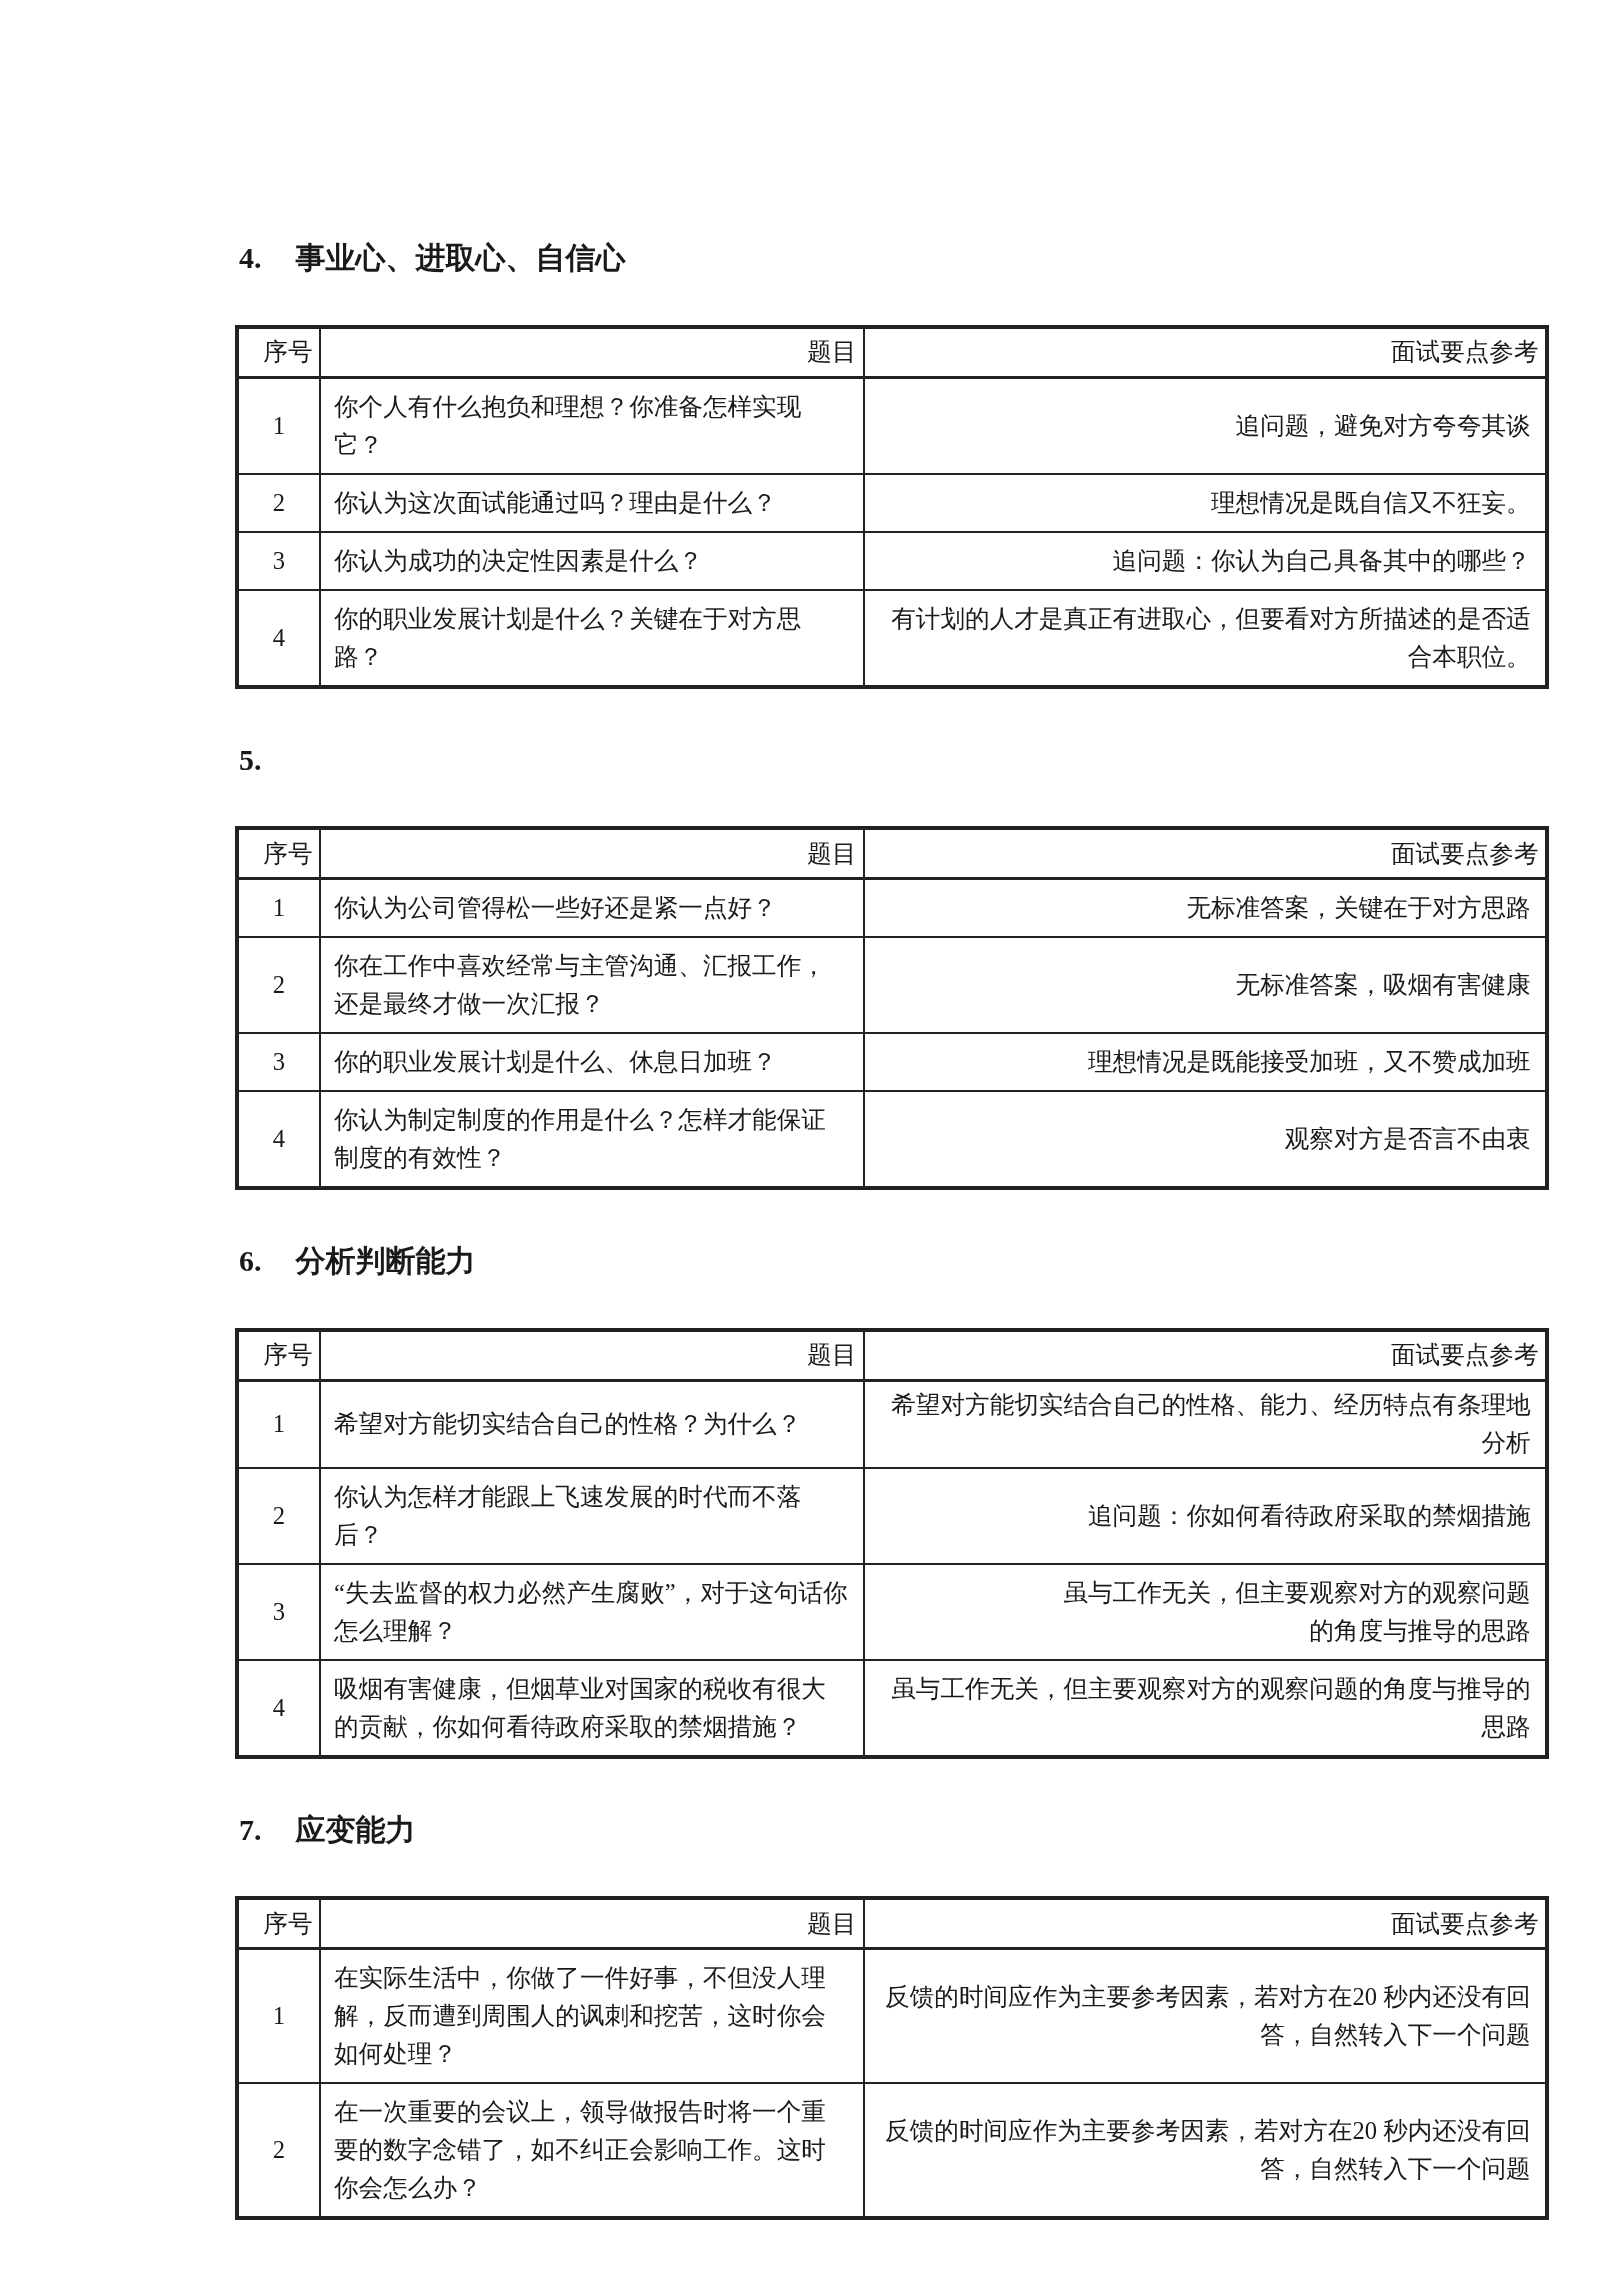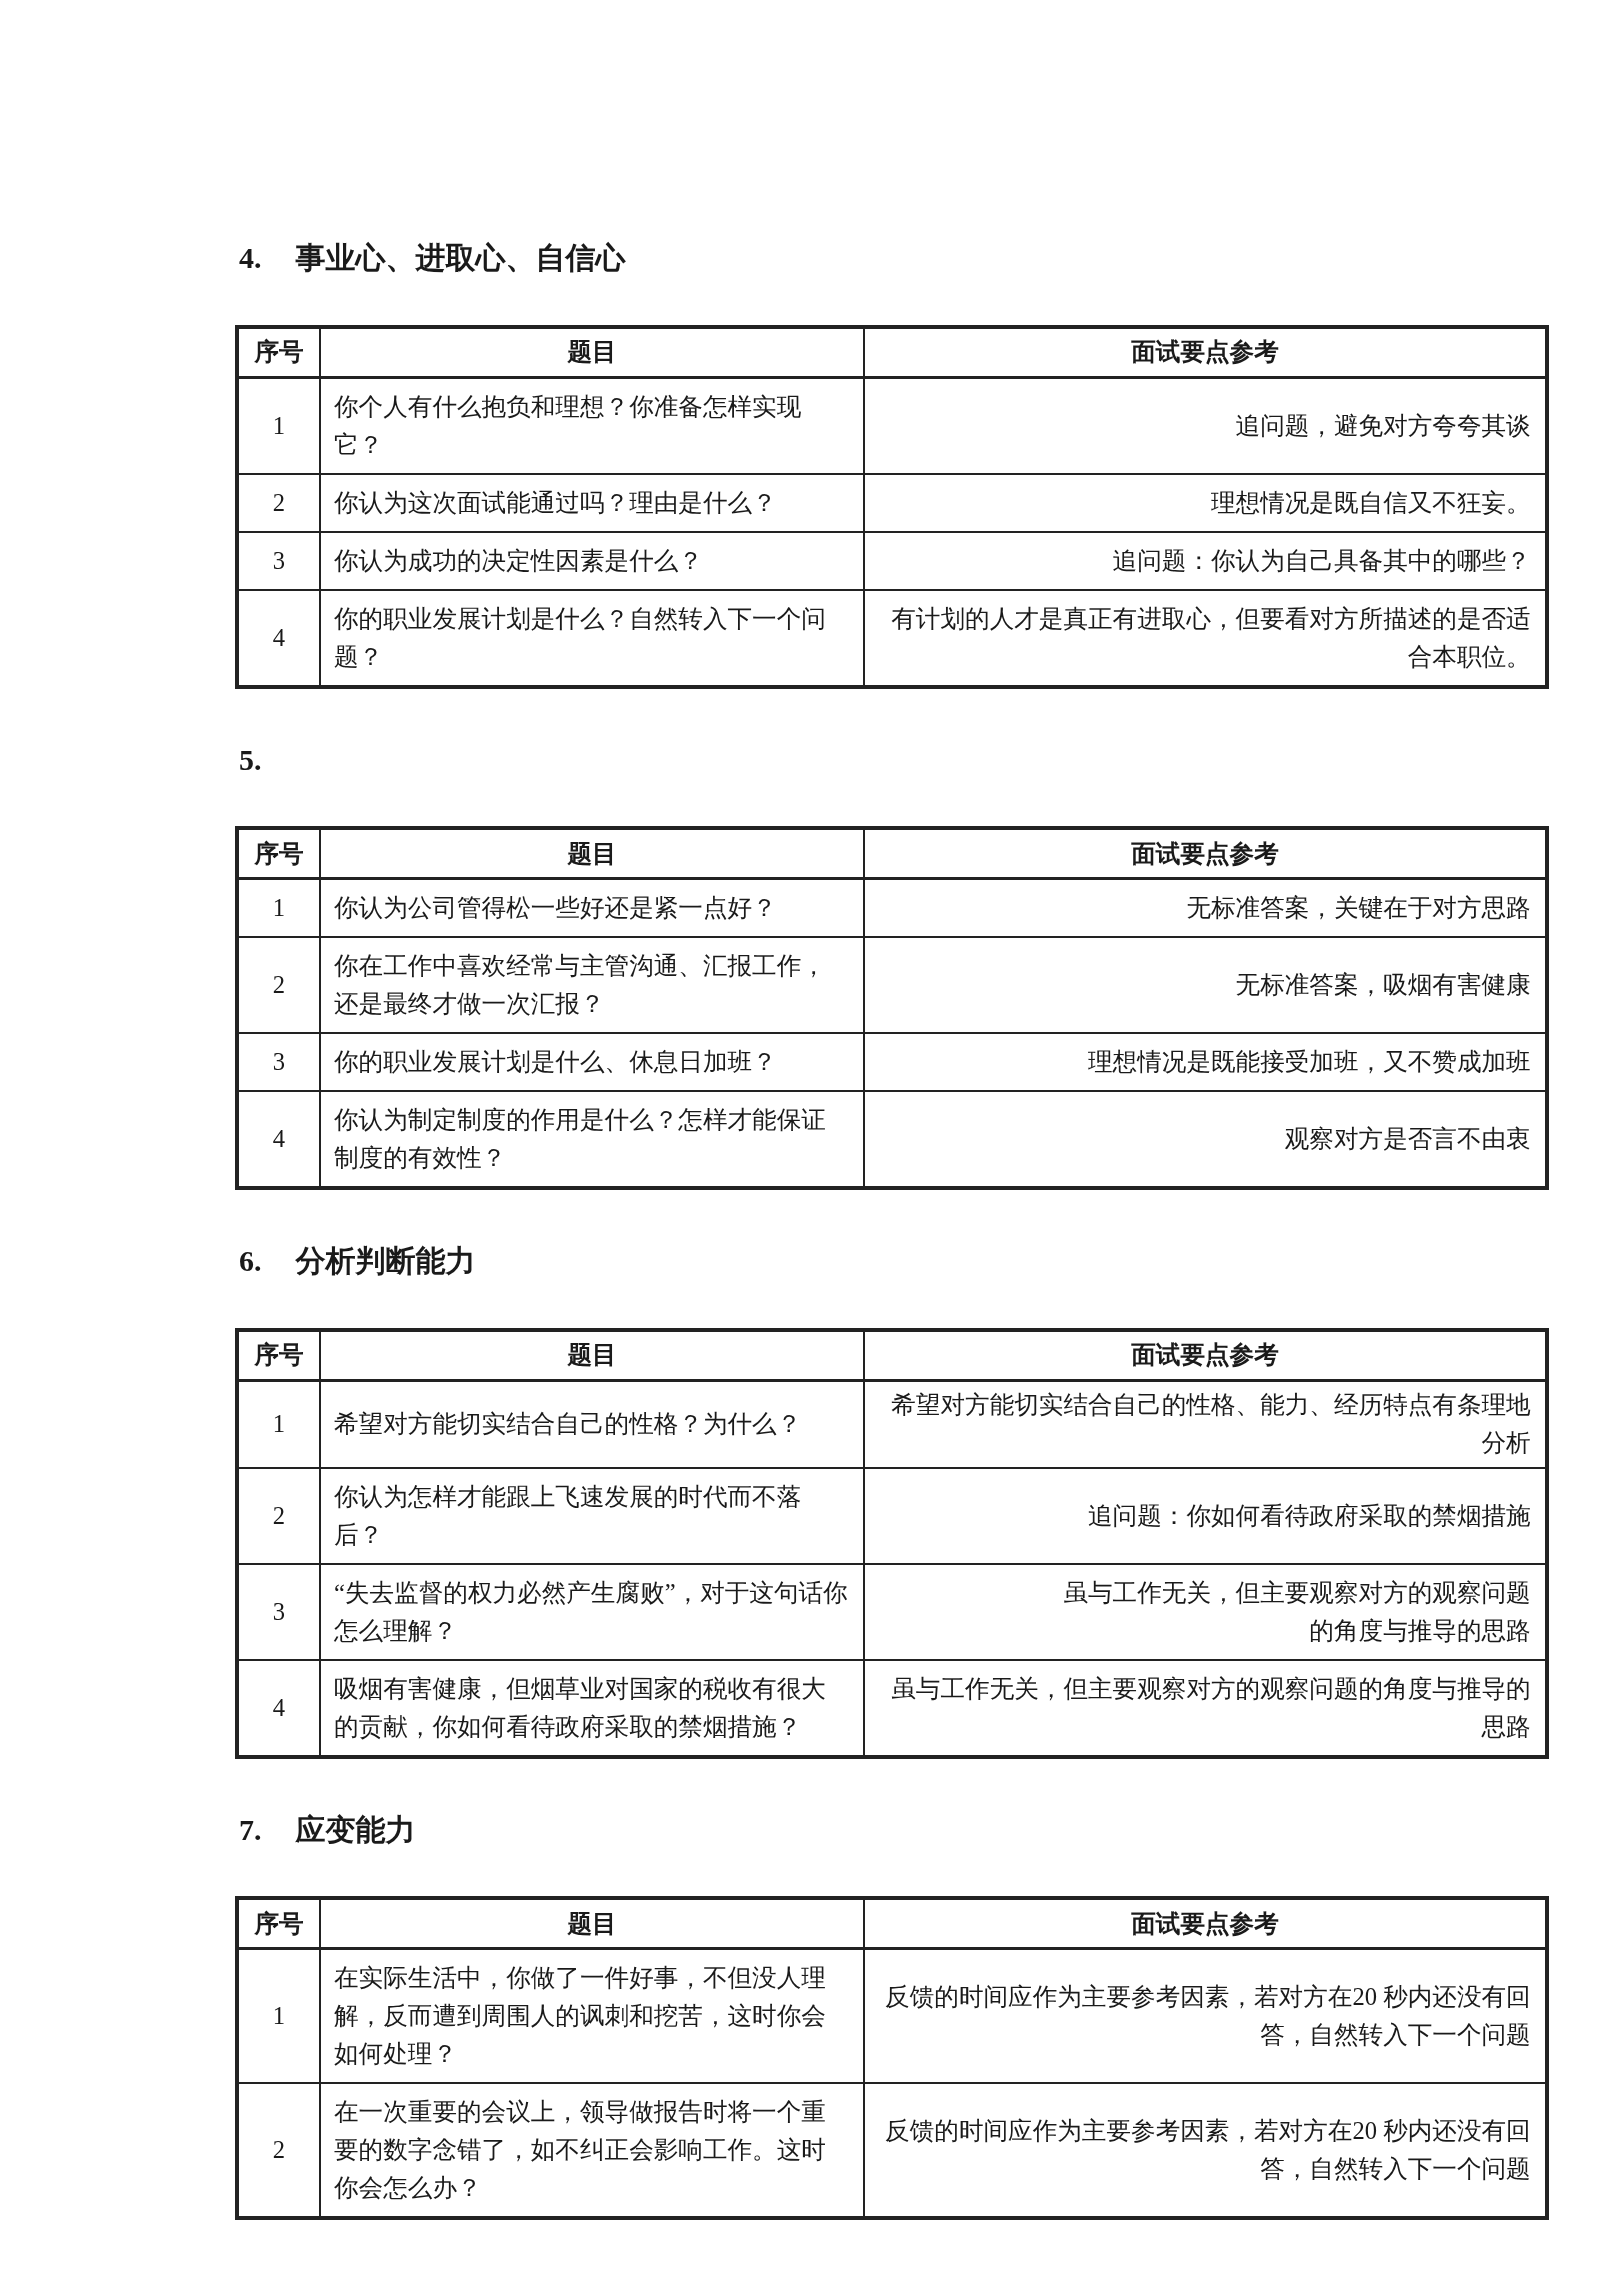--- a/index.html
+++ b/index.html
@@ -43,22 +43,22 @@
   .qa-table col.c1 { width: 83px; }
   .qa-table col.c2 { width: 544px; }
   .qa-table col.c3 { width: 683px; }
   .qa-table th, .qa-table td {
     border: 2.6px solid #222222;
     vertical-align: middle;
     line-height: 38px;
     background: #ffffff;
   }
   .qa-table thead th {
-    font-weight: bold;
-    text-align: center;
+    font-weight: normal;
+    text-align: right;
     padding: 4.5px 6.5px;
     border-bottom-width: 3.9px;
   }
   .idx {
     text-align: center;
     padding: 4.5px 3.9px;
   }
   .q {
     text-align: left;
     padding: 9px 13px;
@@ -103,21 +103,21 @@
           <td class="q">你认为这次面试能通过吗？理由是什么？</td>
           <td class="n">理想情况是既自信又不狂妄。</td>
         </tr>
         <tr>
           <td class="idx">3</td>
           <td class="q">你认为成功的决定性因素是什么？</td>
           <td class="n">追问题：你认为自己具备其中的哪些？</td>
         </tr>
         <tr>
           <td class="idx">4</td>
-          <td class="q">你的职业发展计划是什么？自然转入下一个问题？</td>
+          <td class="q">你的职业发展计划是什么？关键在于对方思路？</td>
           <td class="n">有计划的人才是真正有进取心，但要看对方所描述的是否适合本职位。</td>
         </tr>
       </tbody>
     </table>
   </section>
 
   <section class="qa-section">
     <h2 class="sec-heading">
       <span class="sec-num">5.</span>
     </h2>

